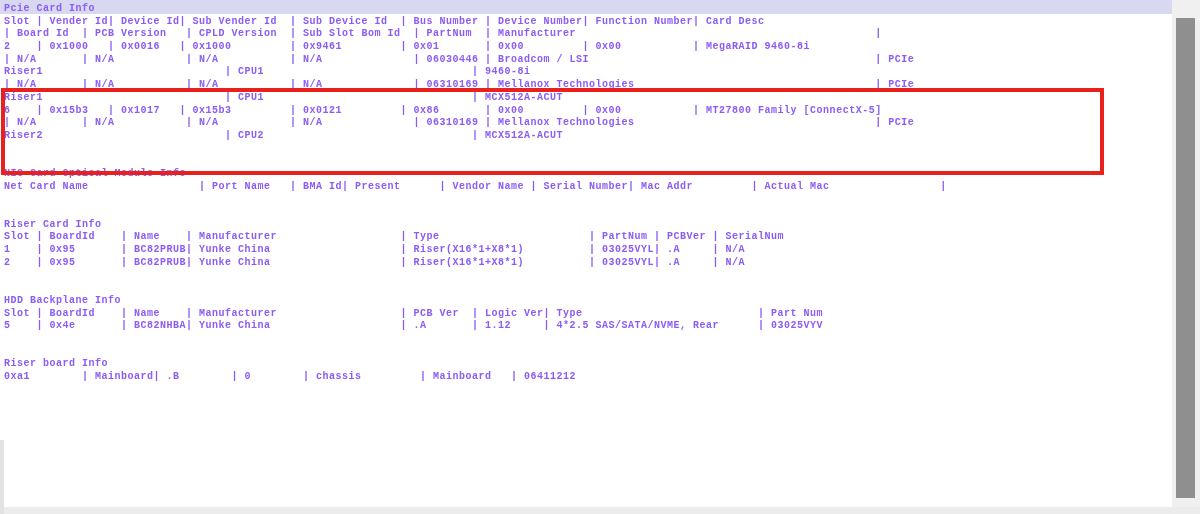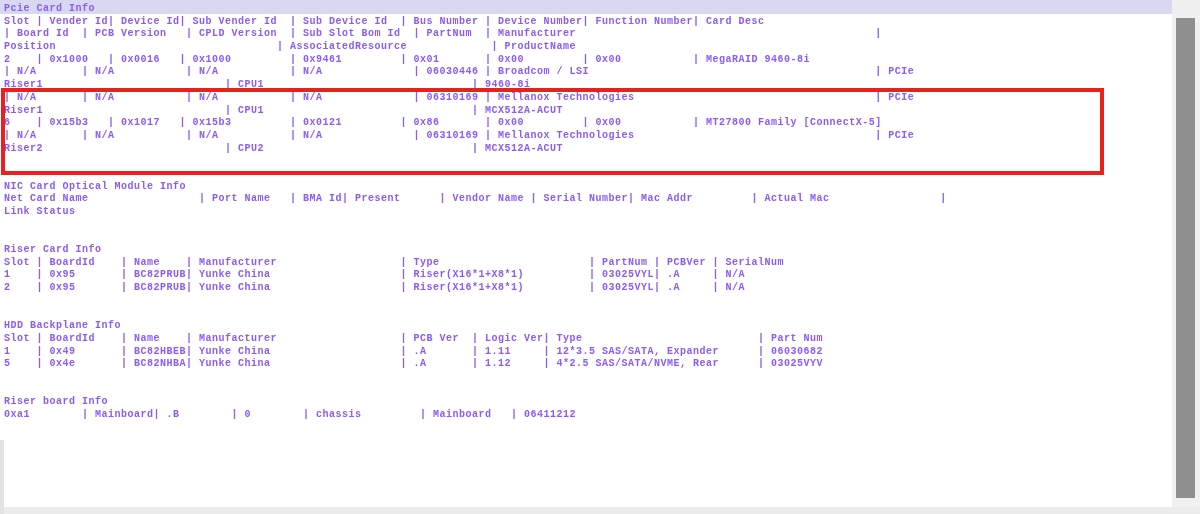--- a/index.html
+++ b/index.html
@@ -82,45 +82,42 @@
 </head>
 <body>
 
 <div class="sel-band" style="background: rgb(216, 216, 240);"></div>
 
 <div class="console">
   <div class="console-inner" style="color: rgb(64, 64, 64);">
       <div class="line">Pcie Card Info</div>
       <div class="line">Slot | Vender Id| Device Id| Sub Vender Id  | Sub Device Id  | Bus Number | Device Number| Function Number| Card Desc</div>
       <div class="line">| Board Id  | PCB Version   | CPLD Version  | Sub Slot Bom Id  | PartNum  | Manufacturer                                              |</div>
-      <div class="line">Position                                  | AssociatedResource             | ProductName</div>
       <div class="line">2    | 0x1000   | 0x0016   | 0x1000         | 0x9461         | 0x01       | 0x00         | 0x00           | MegaRAID 9460-8i</div>
       <div class="line">| N/A       | N/A           | N/A           | N/A              | 06030446 | Broadcom / LSI                                            | PCIe</div>
       <div class="line">Riser1                            | CPU1                                | 9460-8i</div>
       <div class="line">| N/A       | N/A           | N/A           | N/A              | 06310169 | Mellanox Technologies                                     | PCIe</div>
       <div class="line">Riser1                            | CPU1                                | MCX512A-ACUT</div>
       <div class="line">6    | 0x15b3   | 0x1017   | 0x15b3         | 0x0121         | 0x86       | 0x00         | 0x00           | MT27800 Family [ConnectX-5]</div>
       <div class="line">| N/A       | N/A           | N/A           | N/A              | 06310169 | Mellanox Technologies                                     | PCIe</div>
       <div class="line">Riser2                            | CPU2                                | MCX512A-ACUT</div>
       <div class="line"></div>
       <div class="line"></div>
       <div class="line">NIC Card Optical Module Info</div>
       <div class="line">Net Card Name                 | Port Name   | BMA Id| Present      | Vendor Name | Serial Number| Mac Addr         | Actual Mac                 |</div>
-      <div class="line">Link Status</div>
       <div class="line"></div>
       <div class="line"></div>
       <div class="line">Riser Card Info</div>
       <div class="line">Slot | BoardId    | Name    | Manufacturer                   | Type                       | PartNum | PCBVer | SerialNum</div>
       <div class="line">1    | 0x95       | BC82PRUB| Yunke China                    | Riser(X16*1+X8*1)          | 03025VYL| .A     | N/A</div>
       <div class="line">2    | 0x95       | BC82PRUB| Yunke China                    | Riser(X16*1+X8*1)          | 03025VYL| .A     | N/A</div>
       <div class="line"></div>
       <div class="line"></div>
       <div class="line">HDD Backplane Info</div>
       <div class="line">Slot | BoardId    | Name    | Manufacturer                   | PCB Ver  | Logic Ver| Type                           | Part Num</div>
-      <div class="line">1    | 0x49       | BC82HBEB| Yunke China                    | .A       | 1.11     | 12*3.5 SAS/SATA, Expander      | 06030682</div>
       <div class="line">5    | 0x4e       | BC82NHBA| Yunke China                    | .A       | 1.12     | 4*2.5 SAS/SATA/NVME, Rear      | 03025VYV</div>
       <div class="line"></div>
       <div class="line"></div>
       <div class="line">Riser board Info</div>
       <div class="line">0xa1        | Mainboard| .B        | 0        | chassis         | Mainboard   | 06411212</div>
     </div>
 </div>
 
 <div class="red-box" style="border-color: rgb(232, 33, 28);"></div>
 

